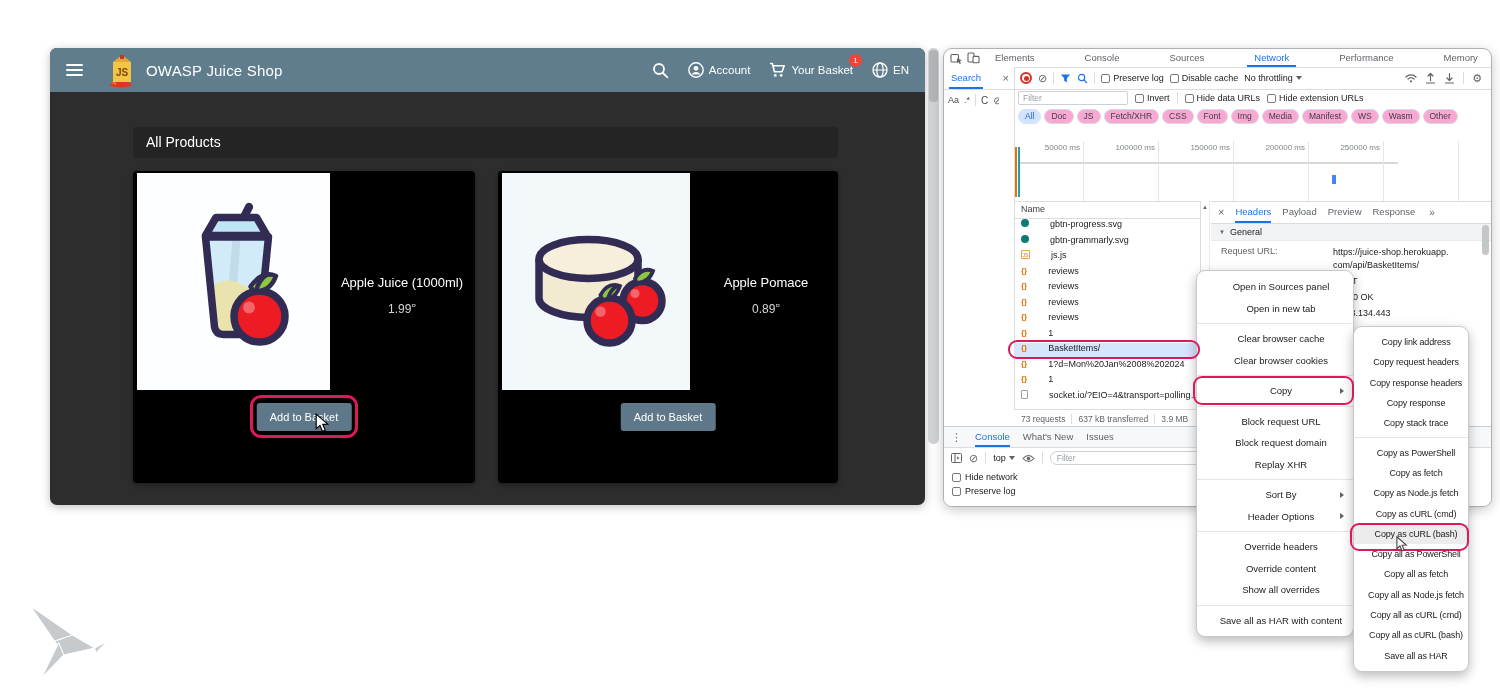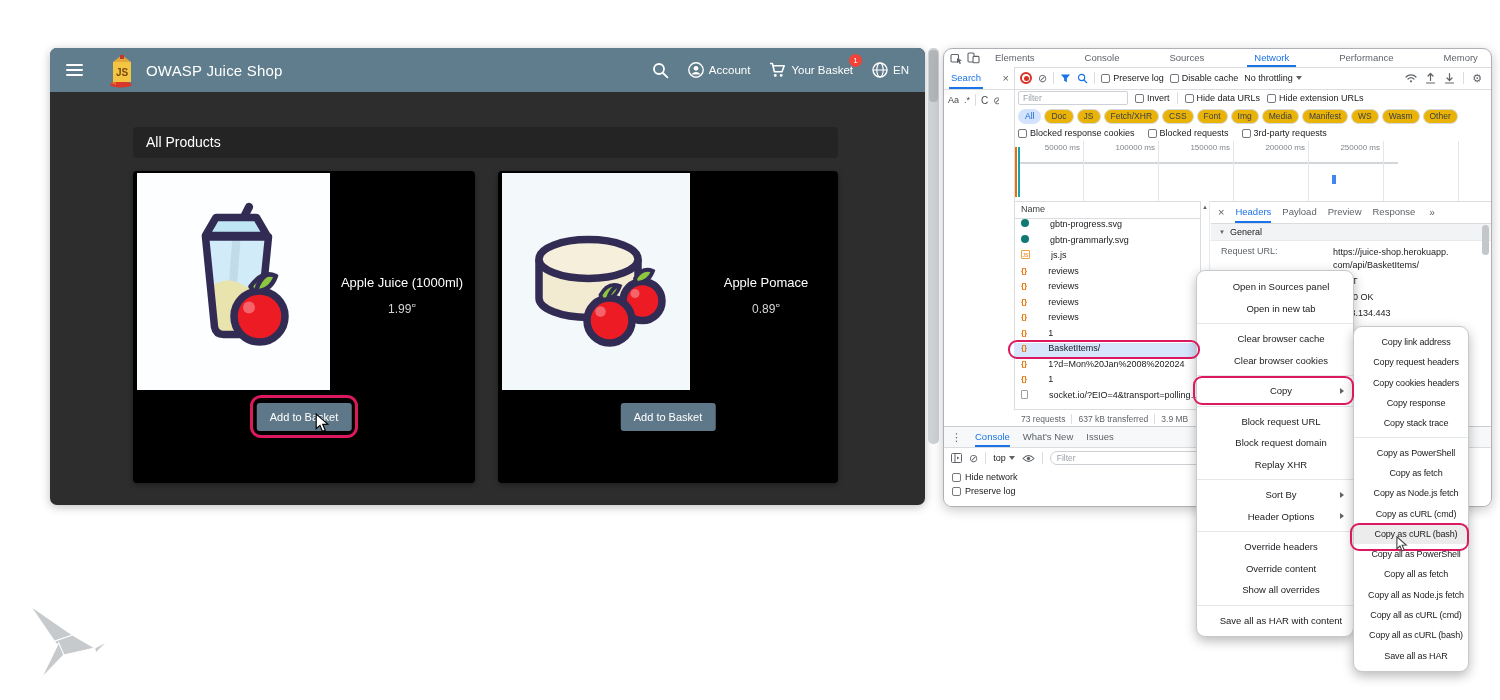--- a/index.html
+++ b/index.html
@@ -77,21 +77,21 @@
   .throttle{font-size:9px;color:#202124;display:flex;align-items:center;gap:3px;white-space:nowrap;}
   .dd{width:0;height:0;border-left:3px solid transparent;border-right:3px solid transparent;border-top:4px solid #5f6368;}
   .net-right{margin-left:auto;display:flex;gap:8px;align-items:center;padding-right:3px;}
 
   .net-filter{position:absolute;left:70px;top:40px;right:0;height:18px;display:flex;align-items:center;gap:7px;padding:0 4px;}
   .filter-input{width:100px;height:12px;border:1px solid #cdd1d5;border-radius:2px;font-size:8.5px;
     padding:0 4px;color:#202124;outline:none;font-family:inherit;}
   input::placeholder{color:#9aa0a6;}
   .net-chips{position:absolute;left:70px;top:58px;right:0;height:18px;display:flex;align-items:center;gap:3px;padding:0 4px;}
   .chip{border:1px solid #d5d8dc;border-radius:8px;padding:1.5px 6px;font-size:8.5px;color:#3c4043;
-    background:#eab308;white-space:nowrap;cursor:pointer;}
+    background:#f9a8d4;white-space:nowrap;cursor:pointer;}
   .chip.active{background:#d3e3fd;color:#1967d2;border-color:#d3e3fd;}
   .net-blocked{position:absolute;left:70px;top:76px;right:0;height:16px;display:flex;align-items:center;gap:13px;padding:0 4px;}
 
   .net-timeline{position:absolute;left:70px;top:92px;right:0;height:60px;border-bottom:1px solid #dadce0;overflow:hidden;}
   .tl-line{position:absolute;top:0;bottom:0;width:1px;background:#e4e7e9;}
   .tl-label{position:absolute;top:2px;font-size:8px;color:#80868b;width:60px;text-align:right;}
   .wf-line{position:absolute;left:6px;width:378px;top:21px;height:1.5px;background:#d4d7d9;}
   .wf-orange{position:absolute;left:1px;top:6px;width:2px;bottom:4px;background:#e8710a;}
   .wf-teal{position:absolute;left:4px;top:6px;width:2px;bottom:4px;background:#12a4b4;}
   .wf-blue{position:absolute;left:318px;top:34px;width:4px;height:9px;background:#4285f4;}
@@ -395,34 +395,20 @@
         <span class="chip">Fetch/XHR</span>
         <span class="chip">CSS</span>
         <span class="chip">Font</span>
         <span class="chip">Img</span>
         <span class="chip">Media</span>
         <span class="chip">Manifest</span>
         <span class="chip">WS</span>
         <span class="chip">Wasm</span>
         <span class="chip">Other</span>
       </div>
-    <div class="net-blocked" id="blocked">
-        <label class="cbl">
-          <span class="cb"></span>
-          <span>Blocked response cookies</span>
-        </label>
-        <label class="cbl">
-          <span class="cb"></span>
-          <span>Blocked requests</span>
-        </label>
-        <label class="cbl">
-          <span class="cb"></span>
-          <span>3rd-party requests</span>
-        </label>
-      </div>
 
     <div class="net-timeline" id="timeline">
       <div class="wf-orange"></div>
       <div class="wf-teal"></div>
       <div class="wf-line"></div>
       <div class="wf-blue"></div>
     <div class="tl-line" style="left: 69px;"></div>
         <div class="tl-label" style="left: 6px;">50000 ms</div>
         <div class="tl-line" style="left: 144px;"></div>
         <div class="tl-label" style="left: 81px;">100000 ms</div>
@@ -635,21 +621,21 @@
       </div>
     </div>
   <div class="menu sub" id="subMenu">
       <div class="mi">
         <span>Copy link address</span>
       </div>
       <div class="mi">
         <span>Copy request headers</span>
       </div>
       <div class="mi">
-        <span>Copy cookies headers</span>
+        <span>Copy response headers</span>
       </div>
       <div class="mi">
         <span>Copy response</span>
       </div>
       <div class="mi">
         <span>Copy stack trace</span>
       </div>
       <div class="msep"></div>
       <div class="mi">
         <span>Copy as PowerShell</span>

